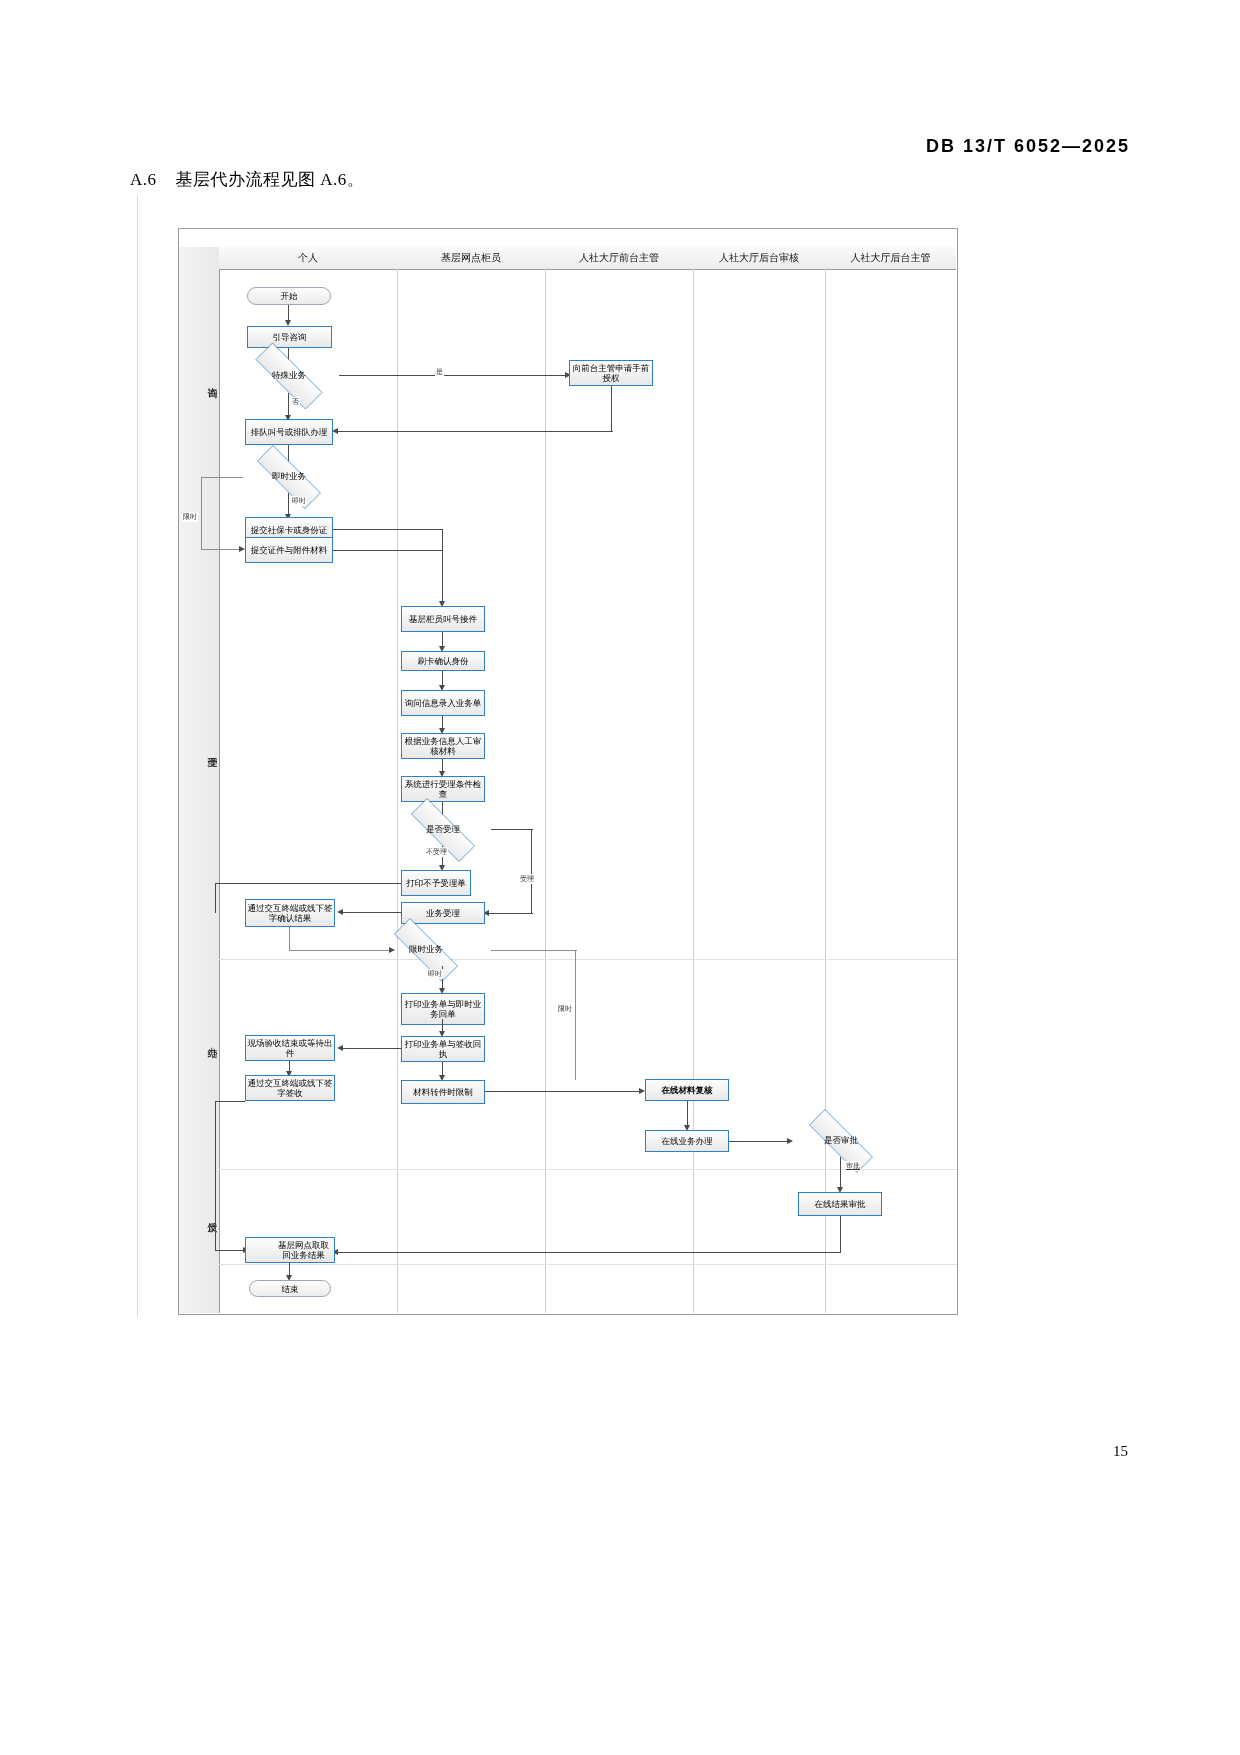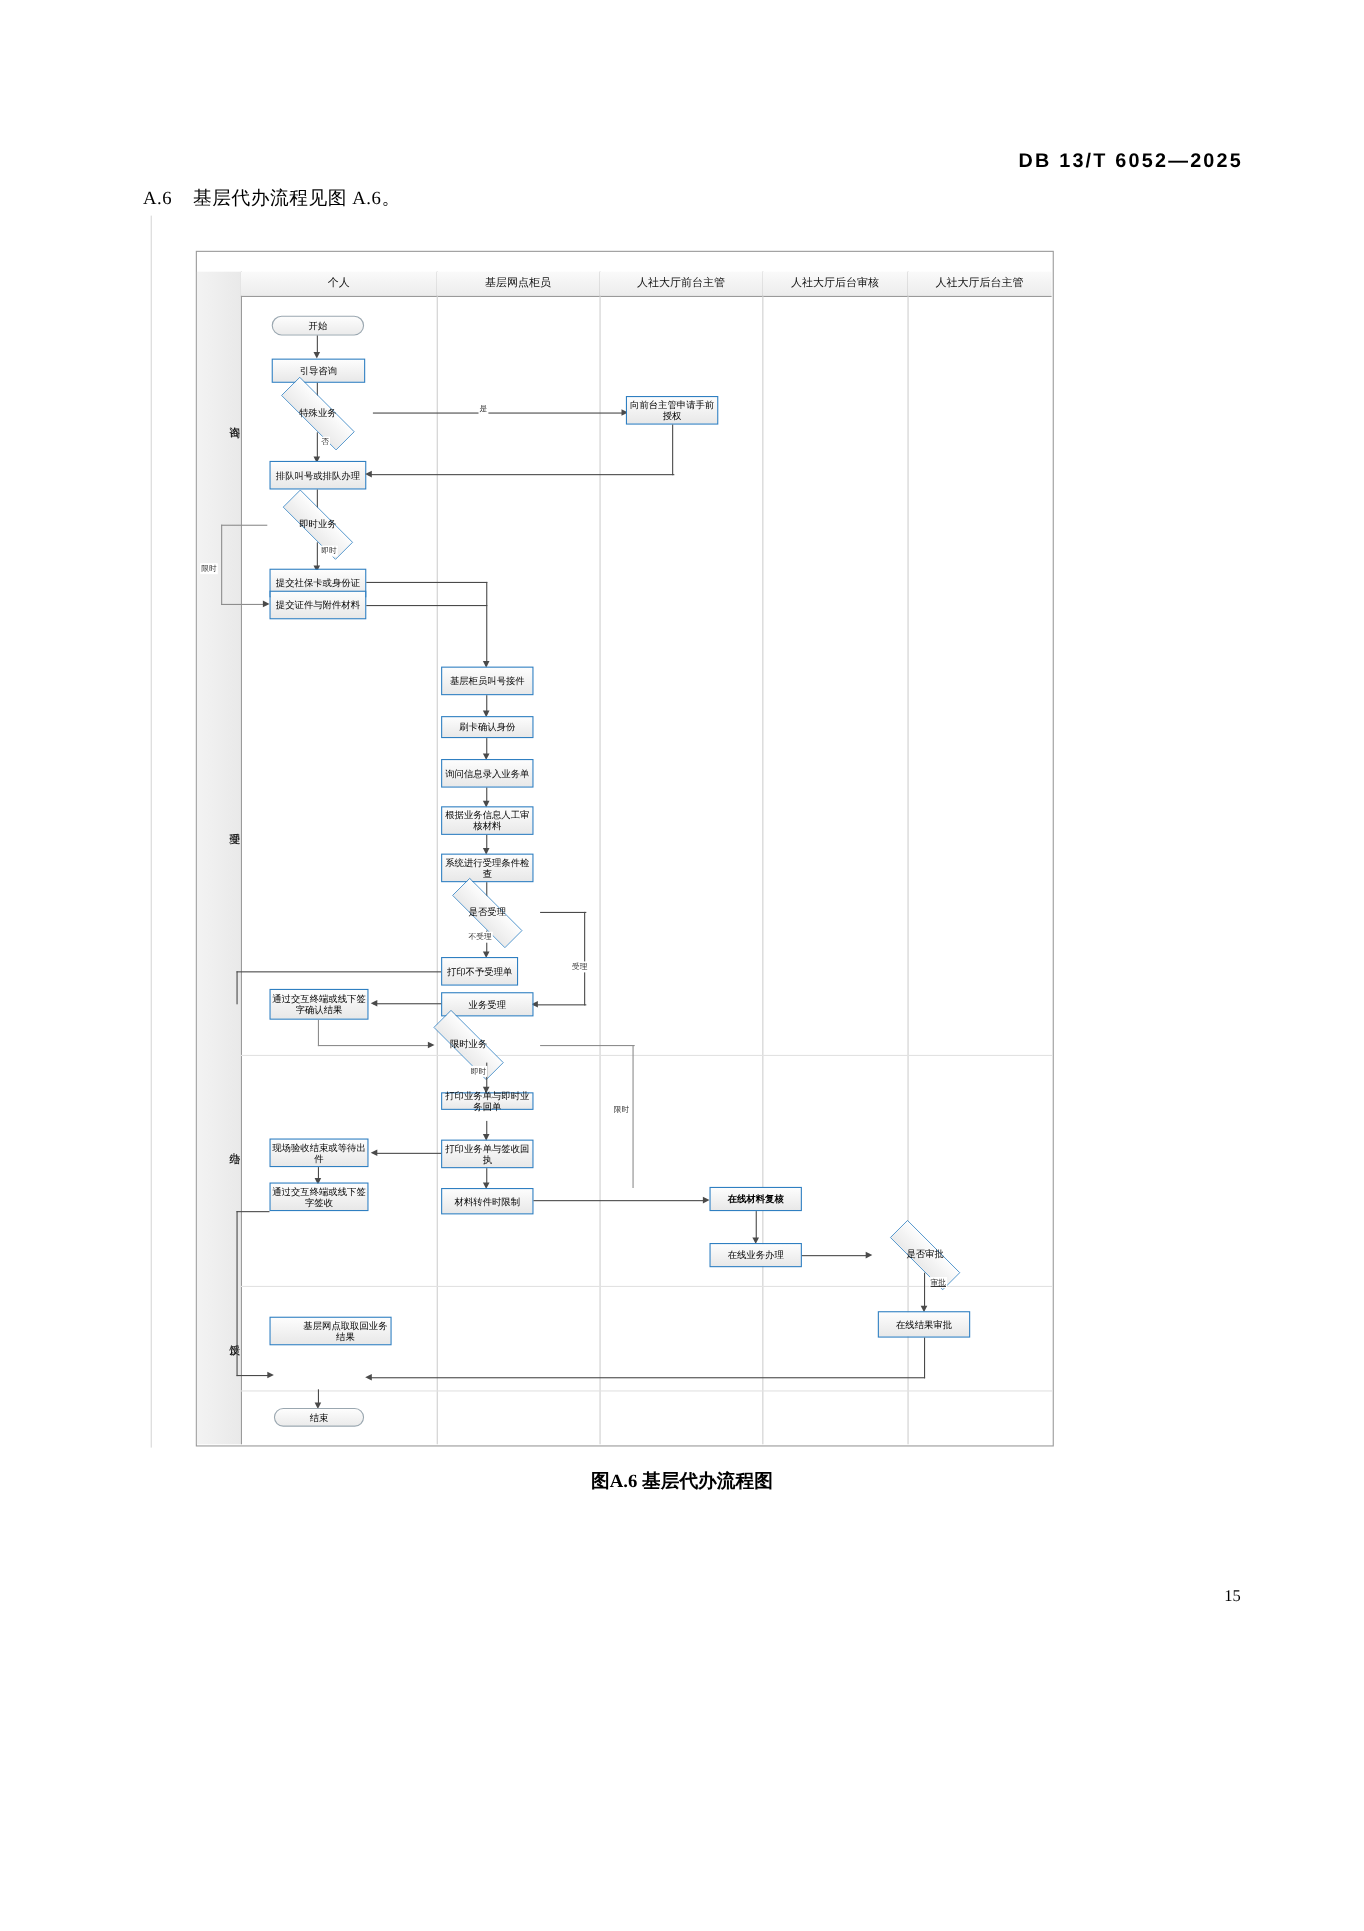--- a/index.html
+++ b/index.html
@@ -198,21 +198,21 @@
     </div>
 
     <div class="ln v" style="left:263px;top:737px;height:24px;"></div>
     <div class="arw d" style="left:260px;top:759px;"></div>
     <div class="elbl" style="left:248px;top:740px;">即时</div>
 
     <div class="ln h thin" style="left:312px;top:721px;width:86px;"></div>
     <div class="ln v thin" style="left:396px;top:721px;height:130px;"></div>
     <div class="elbl" style="left:378px;top:775px;">限时</div>
 
-    <div class="node" style="left:222px;top:764px;width:84px;height:16px;text-align:center;">打印业务单与即时业务回单</div>
+    <div class="node" style="left:222px;top:764px;width:84px;height:32px;text-align:center;">打印业务单与即时业务回单</div>
     <div class="ln v" style="left:263px;top:790px;height:14px;"></div>
     <div class="arw d" style="left:260px;top:802px;"></div>
 
     <div class="node" style="left:222px;top:807px;width:84px;height:26px;">打印业务单与签收回执</div>
     <div class="ln v" style="left:263px;top:833px;height:16px;"></div>
     <div class="arw d" style="left:260px;top:846px;"></div>
 
     <div class="node" style="left:222px;top:851px;width:84px;height:24px;">材料转件时限制</div>
 
     <div class="ln h" style="left:160px;top:819px;width:62px;"></div>
@@ -251,24 +251,23 @@
     <div class="node" style="left:619px;top:963px;width:84px;height:24px;">在线结果审批</div>
     <div class="ln v" style="left:661px;top:987px;height:37px;"></div>
     <div class="ln h" style="left:156px;top:1023px;width:506px;"></div>
     <div class="arw l" style="left:153px;top:1020px;"></div>
 
     <div class="ln v" style="left:36px;top:872px;height:150px;"></div>
     <div class="ln h" style="left:36px;top:872px;width:30px;"></div>
     <div class="ln h" style="left:36px;top:1021px;width:30px;"></div>
     <div class="arw r" style="left:64px;top:1018px;"></div>
 
-    <div class="node thick" style="left:66px;top:968px;width:111px;height:26px;padding-left:28px;">基层网点取取回业务结果</div>
+    <div class="node thick" style="left:66px;top:1008px;width:90px;height:26px;padding-left:28px;">基层网点取取回业务结果</div>
     <div class="ln v" style="left:110px;top:1034px;height:14px;"></div>
     <div class="arw d" style="left:107px;top:1046px;"></div>
 
     <div class="term" style="left:70px;top:1051px;width:82px;height:17px;">结束</div>
 
   </div>
 
-  <div class="fig-cap">图A.6 基层代办流程图</div>
   <div class="pg-num">15</div>
 
 </div>
 
 </body></html>

